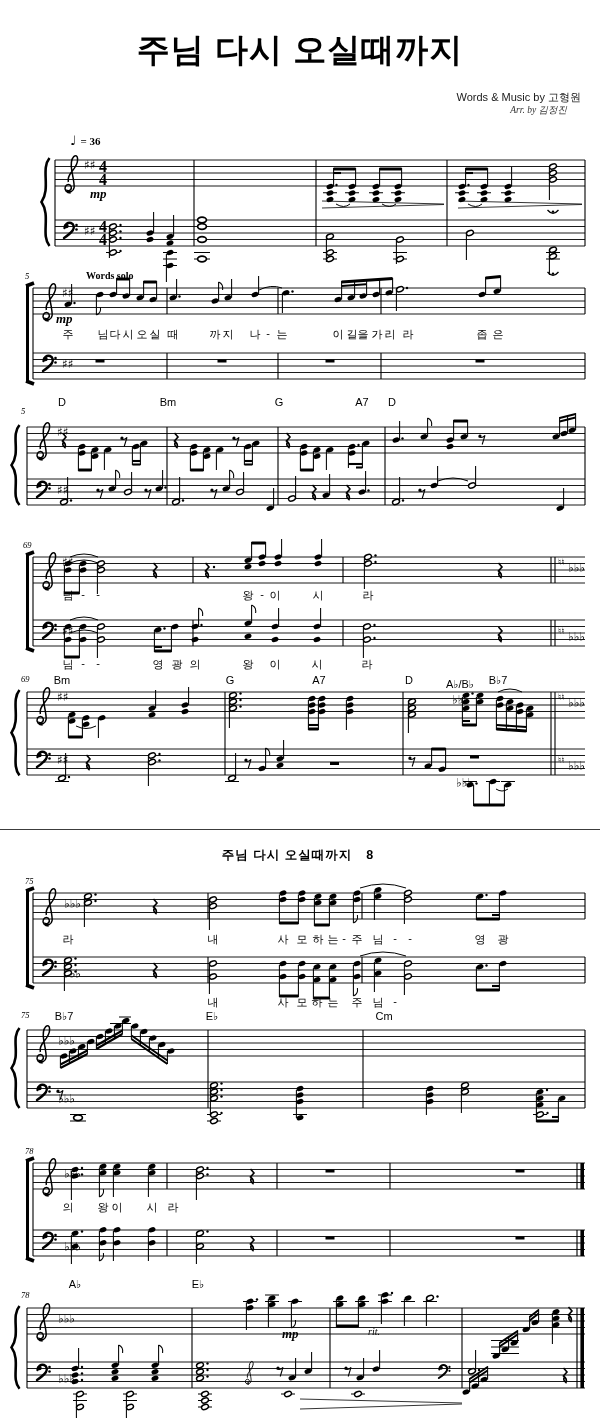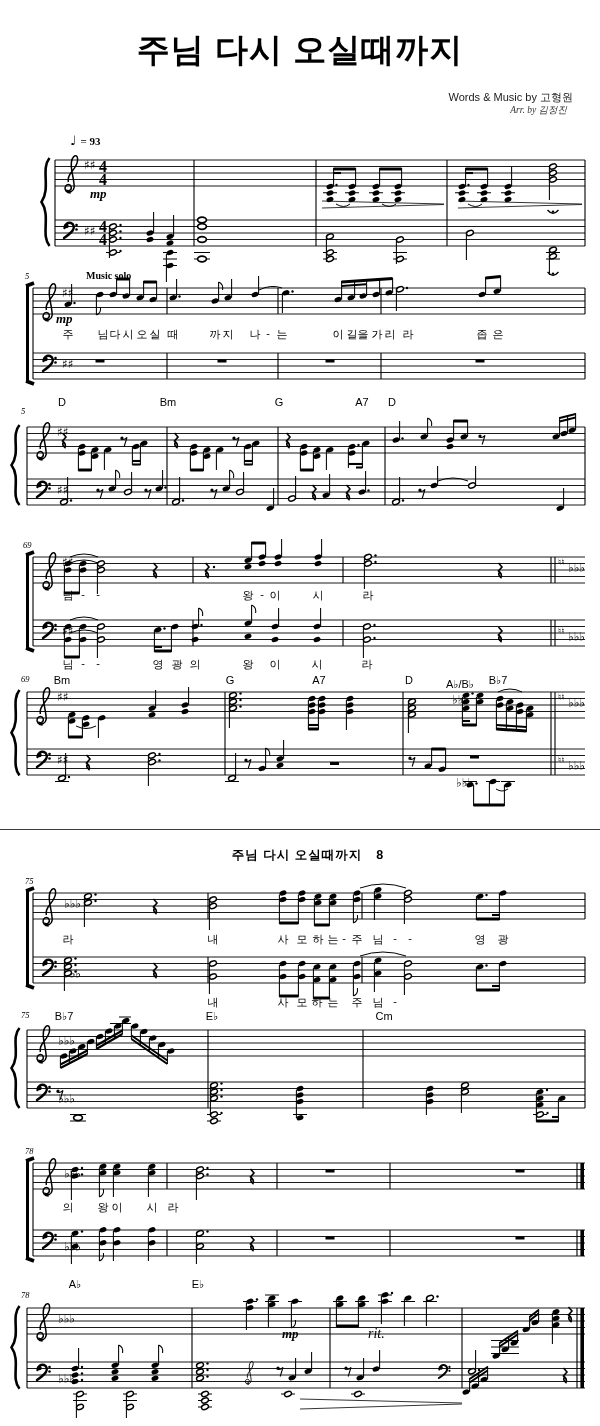--- a/index.html
+++ b/index.html
@@ -8,21 +8,21 @@
   #notation{position:absolute;left:0;top:0}
   .t{position:absolute;white-space:nowrap;color:#000}
   .c{transform:translateX(-50%)}
   .title{font-size:33px;font-weight:bold;letter-spacing:1px}
   .cr1{font-size:11px;color:#1a1a1a}
   .cr2{font-size:9.5px;font-style:italic;font-family:"Liberation Serif",serif;color:#333}
   .lyr{font-size:11px}
   .chord{font-size:11px}
   .mn{font-size:8.5px;font-style:italic;font-family:"Liberation Serif",serif}
   .dyn{font-size:13px;font-weight:bold;font-style:italic;font-family:"Liberation Serif",serif}
-  .rit{font-size:14px;font-style:italic;font-family:"Liberation Serif",serif}
+  .rit{font-size:10px;font-style:italic;font-family:"Liberation Serif",serif}
   .alto{font-size:10px;font-weight:bold;font-family:"Liberation Serif",serif}
   .tempo{font-size:11px;font-weight:bold;font-family:"Liberation Serif",serif}
   .tnote{font-family:"DejaVu Sans",sans-serif;font-size:13px;font-weight:bold}
   .hdr{font-size:12.5px;font-weight:bold;letter-spacing:1px}
   .hnum{margin-left:14px}
   .sep{position:absolute;left:0;width:600px;height:1px;background:#3c3c3c}
   
   .sl{stroke:#000;stroke-width:0.9}
   .bl{stroke:#000;stroke-width:1.1}
   .blk{stroke:#000;stroke-width:3.6}
@@ -912,28 +912,28 @@
           <line class="st" x1="552.4" y1="1313" x2="552.4" y2="1344"></line>
       <use href="#Rq" x="570" y="1314"></use>
 
       <line class="hp" x1="300" y1="1399" x2="462" y2="1403"></line>
           <line class="hp" x1="300" y1="1409" x2="462" y2="1404"></line>
     </g>
   </g>
 </svg>
 
 <span class="t c title" style="left:300px;top:28px">주님 다시 오실때까지</span>
-<span class="t cr1" style="right:27px;top:90px">Words &amp; Music by 고형원</span>
+<span class="t cr1" style="right:19px;top:90px">Words &amp; Music by 고형원</span>
 <span class="t cr2" style="right:33px;top:104px">Arr. by 김정진</span>
 
-<span class="t" style="left:70px;top:131px"><span class="tnote">♩</span> <span class="tempo">= 93</span></span>
+<span class="t" style="left:70px;top:131px"><span class="tnote">♩</span> <span class="tempo">= 36</span></span>
 <span class="t dyn" style="left:90px;top:186px">mp</span>
 
 <span class="t mn" style="left:25px;top:271px">5</span>
-<span class="t alto" style="left:86px;top:270px">Music solo</span>
+<span class="t alto" style="left:86px;top:270px">Words solo</span>
 <span class="t dyn" style="left:56px;top:311px">mp</span>
 
 <span class="t c lyr" style="left:68px;top:327px">주</span>
 <span class="t c lyr" style="left:103px;top:327px">님</span>
 <span class="t c lyr" style="left:115px;top:327px">다</span>
 <span class="t c lyr" style="left:128px;top:327px">시</span>
 <span class="t c lyr" style="left:142px;top:327px">오</span>
 <span class="t c lyr" style="left:155px;top:327px">실</span>
 <span class="t c lyr" style="left:173px;top:327px">때</span>
 <span class="t c lyr" style="left:215px;top:327px">까</span>
@@ -983,21 +983,21 @@
 <span class="t mn" style="left:21px;top:674px">69</span>
 
 <span class="t c chord" style="left:62px;top:674px">Bm</span>
 <span class="t c chord" style="left:230px;top:674px">G</span>
 <span class="t c chord" style="left:319px;top:674px">A7</span>
 <span class="t c chord" style="left:409px;top:674px">D</span>
 <span class="t c chord" style="left:460px;top:678px">A♭/B♭</span>
 <span class="t c chord" style="left:498px;top:674px">B♭7</span>
 
 <div class="sep" style="top:829px"></div>
-<span class="t c" style="left:308px;top:845px"><span class="hdr">주님 다시 오실때까지</span><span class="hdr hnum">8</span></span>
+<span class="t c" style="left:298px;top:845px"><span class="hdr">주님 다시 오실때까지</span><span class="hdr hnum">8</span></span>
 
 <span class="t mn" style="left:25px;top:876px">75</span>
 
 <span class="t c lyr" style="left:68px;top:932px">라</span>
 <span class="t c lyr" style="left:213px;top:932px">내</span>
 <span class="t c lyr" style="left:283px;top:932px">사</span>
 <span class="t c lyr" style="left:302px;top:932px">모</span>
 <span class="t c lyr" style="left:318px;top:932px">하</span>
 <span class="t c lyr" style="left:333px;top:932px">는</span>
 <span class="t c lyr" style="left:344px;top:932px">-</span>

